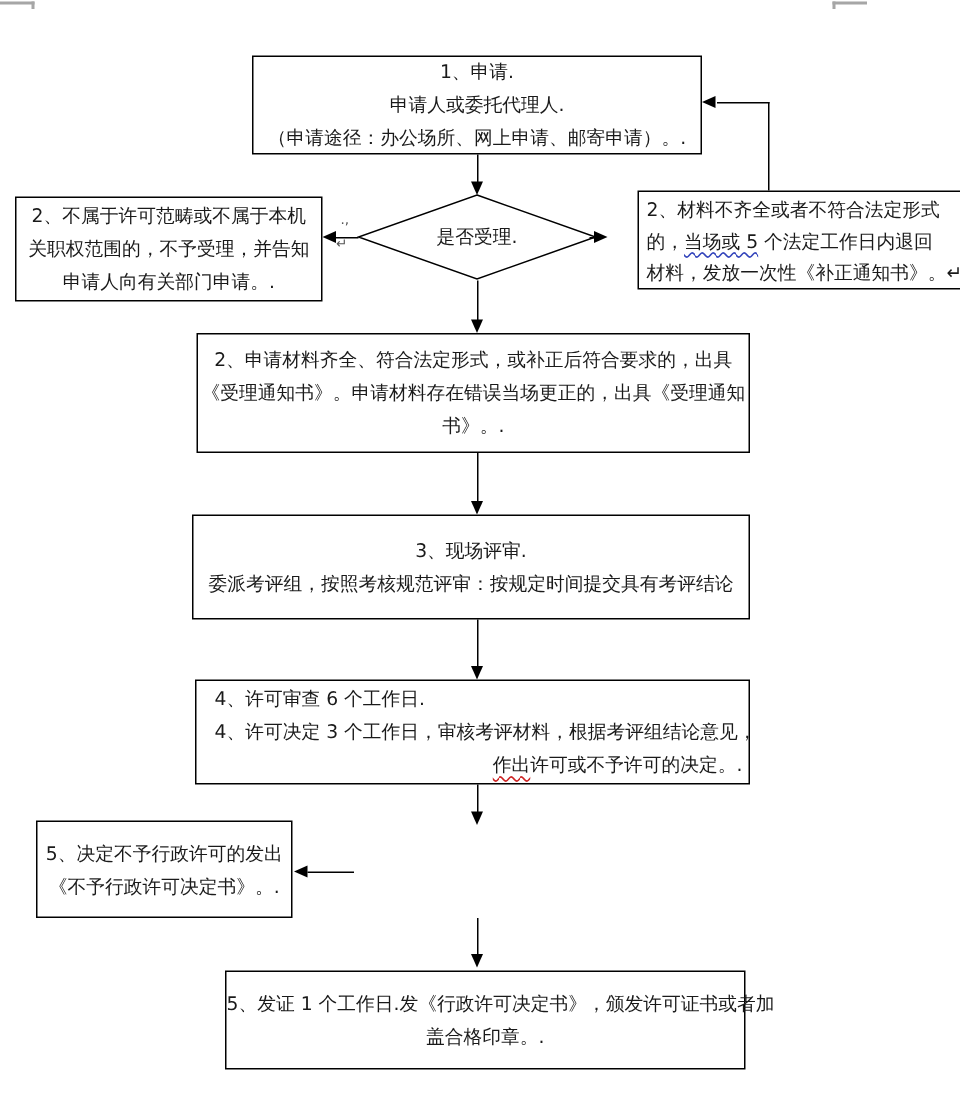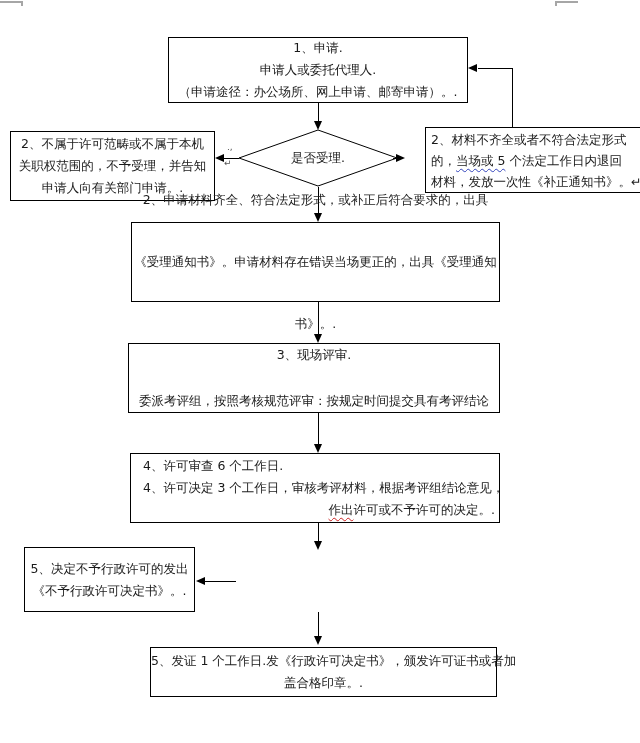--- a/index.html
+++ b/index.html
@@ -81,30 +81,30 @@
 
   <div class="box left-align" style="left:405px;top:127px;width:223px;height:66px;line-height:21px;padding:1px 5px;margin-left:20px;">
     <div class="ln">2、材料不齐全或者不符合法定形式</div>
     <div class="ln"><span>的，</span><span class="wavy-blue">当场或 5</span><span> 个法定工作日内退回</span></div>
     <div class="ln">材料，发放一次性《补正通知书》。↵</div>
   </div>
 
   <div class="vline" style="left:318px;top:187px;height:27px;"></div>
   <div class="arr arr-down" style="left:314px;top:213px;"></div>
 
-  <div class="box" style="left:131px;top:222px;width:369px;height:80px;gap:40px;">
+  <div class="box" style="left:131px;top:222px;width:369px;height:80px;">
     <div class="ln">2、申请材料齐全、符合法定形式，或补正后符合要求的，出具</div>
     <div class="ln">《受理通知书》。申请材料存在错误当场更正的，出具《受理通知</div>
     <div class="ln">书》。.</div>
   </div>
 
   <div class="vline" style="left:318px;top:302px;height:33px;"></div>
   <div class="arr arr-down" style="left:314px;top:334px;"></div>
 
-  <div class="box" style="left:128px;top:343px;width:372px;height:70px;justify-content:space-between;">
+  <div class="box" style="left:128px;top:343px;width:372px;height:70px;">
     <div class="ln">3、现场评审.</div>
     <div class="ln">委派考评组，按照考核规范评审：按规定时间提交具有考评结论</div>
   </div>
 
   <div class="vline" style="left:318px;top:413px;height:32px;"></div>
   <div class="arr arr-down" style="left:314px;top:444px;"></div>
 
   <div class="box" style="left:130px;top:453px;width:370px;height:70px;padding-left:12px;padding-right:4px;">
     <div class="ln left-align">4、许可审查 6 个工作日.</div>
     <div class="ln left-align">4、许可决定 3 个工作日，审核考评材料，根据考评组结论意见，</div>
@@ -119,18 +119,18 @@
   <div class="arr arr-left" style="left:196px;top:577px;"></div>
 
   <div class="box" style="left:24px;top:547px;width:171px;height:65px;">
     <div class="ln">5、决定不予行政许可的发出</div>
     <div class="ln">《不予行政许可决定书》。.</div>
   </div>
 
   <div class="vline" style="left:318px;top:612px;height:25px;"></div>
   <div class="arr arr-down" style="left:314px;top:636px;"></div>
 
-  <div class="box" style="left:150px;top:647px;width:347px;height:50px;">
+  <div class="box" style="left:150px;top:647px;width:347px;height:66px;">
     <div class="ln">5、发证 1 个工作日.发《行政许可决定书》，颁发许可证书或者加</div>
     <div class="ln">盖合格印章。.</div>
   </div>
 
 </div>
 
 </body></html>

